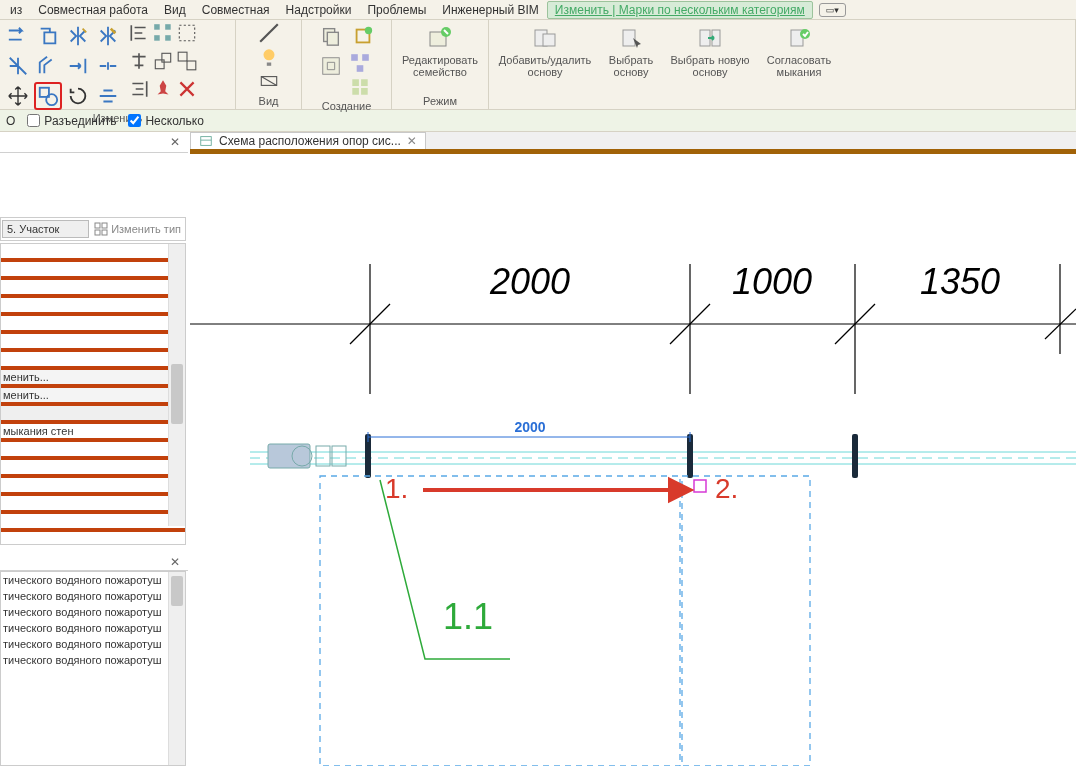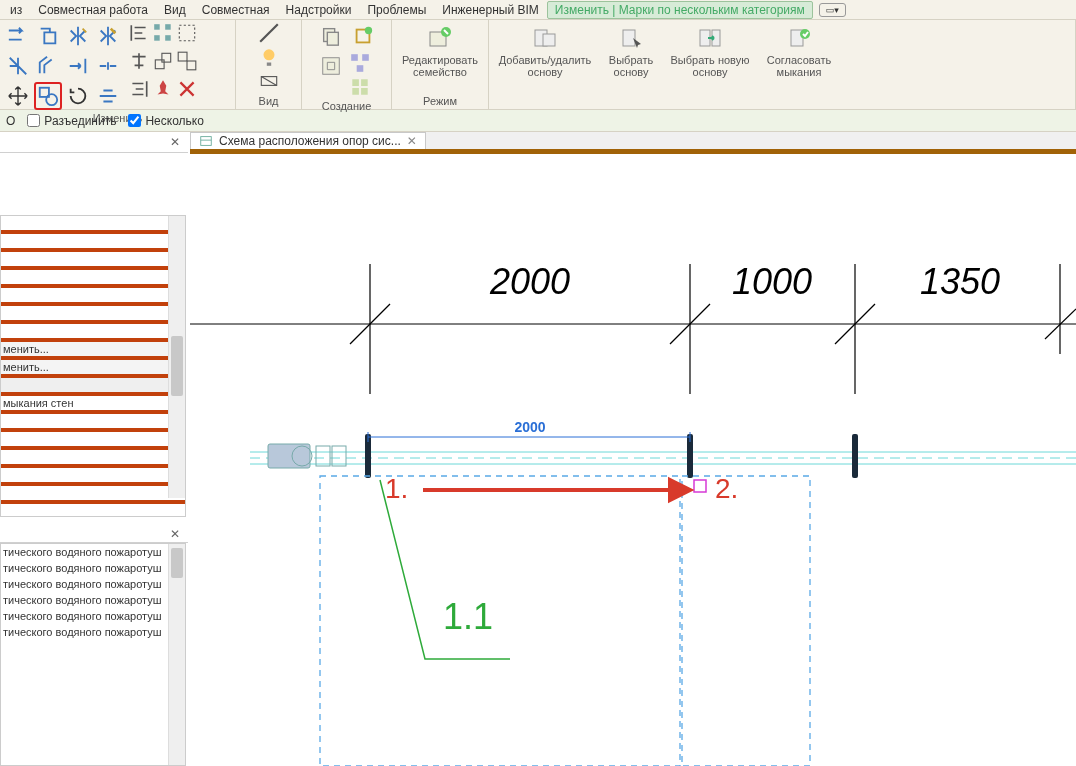--- a/index.html
+++ b/index.html
@@ -2,21 +2,21 @@
 <html><head>
 <meta charset="utf-8">
 <style>
   * { box-sizing: border-box; margin: 0; padding: 0; font-family: "Segoe UI", Tahoma, sans-serif; }
   body { background: #fff; width: 1076px; height: 766px; overflow: hidden; position: relative; font-size: 12px; color: #333; }
 
   
   .menubar { height: 20px; background: #f5f2e9; display: flex; align-items: center; padding: 0 2px; border-bottom: 1px solid #d6d2c4; font-size: 12px; }
   .menubar .menuitem { padding: 7px 8px; cursor: pointer; white-space: nowrap; }
   .menubar .menuitem.active { background: #d7ebd7; border: 1px solid #9cc39c; border-radius: 2px; padding: 1px 7px; }
-  .menubar .menuitem.active2 { color: #4a6; }
+  .menubar .menuitem.active2 { color: #4a6; text-decoration: underline; }
   .menubar .dropdown-ind { border: 1px solid #999; border-radius: 3px; padding: 0 6px; margin-left: 6px; font-size: 9px; line-height: 12px; }
 
   
   .ribbon { height: 90px; background: #f5f2e9; display: flex; border-bottom: 1px solid #d6d2c4; }
   .ribbon-group { display: flex; flex-direction: column; border-right: 1px solid #d6d2c4; padding: 2px 4px 0 4px; }
   .ribbon-group .body { flex: 1; display: flex; align-items: flex-start; }
   .ribbon-group .label { text-align: center; font-size: 11px; color: #555; padding: 2px 0; }
   .rb-icon { width: 28px; height: 28px; display: inline-flex; align-items: center; justify-content: center; cursor: pointer; }
   .rb-icon svg { width: 22px; height: 22px; }
   .rb-icon.sm { width: 22px; height: 22px; }
@@ -343,20 +343,32 @@
   </label>
 </div>
 
 <div class="left-col">
   <div class="tab-hdr">
     <span class="x">✕</span>
   </div>
 
   <div style="height:60px"></div>
 
+  <div class="type-sel">
+    <div class="combo">5.  Участок</div>
+    <div class="edit-type">
+      <svg width="14" height="14" viewBox="0 0 14 14">
+          <rect x="1" y="1" width="5" height="5" stroke="#888" fill="none"></rect>
+          <rect x="8" y="1" width="5" height="5" stroke="#888" fill="none"></rect>
+          <rect x="1" y="8" width="5" height="5" stroke="#888" fill="none"></rect>
+          <rect x="8" y="8" width="5" height="5" stroke="#888" fill="none"></rect>
+        </svg>
+      <span>Изменить тип</span>
+    </div>
+  </div>
 
   <div class="prop-body">
     <div style="position:absolute;right:0;top:0;width:17px;text-align:center;font-size:9px;color:#888">☰<br>▴</div>
     <div id="prop-rows">
         <div class="prop-row"></div>
         <div class="prop-row"></div>
         <div class="prop-row"></div>
         <div class="prop-row"></div>
         <div class="prop-row"></div>
         <div class="prop-row"></div>

